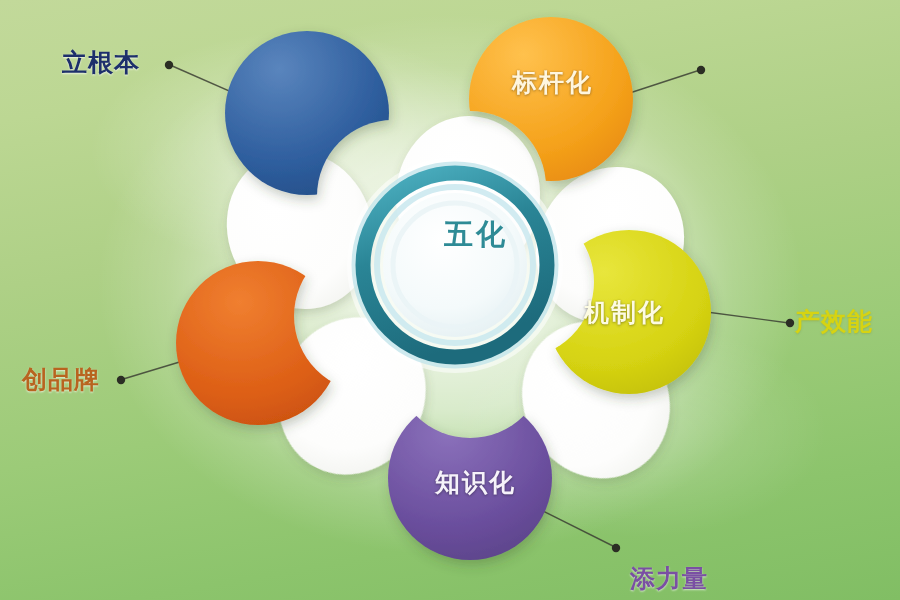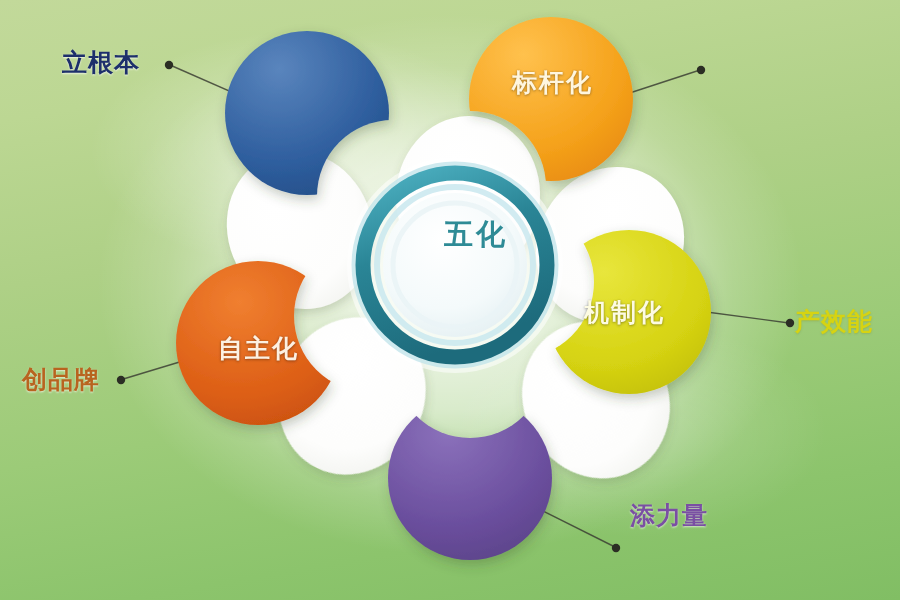--- a/index.html
+++ b/index.html
@@ -26,21 +26,21 @@
   
   .olabel{
     position:absolute;white-space:nowrap;
     font-size:25px;font-weight:bold;letter-spacing:1px;
     font-family:"DejaVu Sans","Liberation Sans",sans-serif;
   }
   #lbl-root{ left:62px;  top:46px;  color:#1d2f6b; text-shadow:0 1px 2px rgba(255,255,255,.75);text-align:right; }
   #lbl-model{left:712px; top:50px;  color:#e2761a; text-shadow:0 1px 2px rgba(255,255,255,.65); }
   #lbl-eff{  left:795px; top:305px; color:#d6d312; text-shadow:0 1px 2px rgba(120,140,60,.35); }
   #lbl-brand{left:22px;  top:363px; color:#b8641f; text-shadow:0 1px 2px rgba(255,255,255,.7); }
-  #lbl-power{left:630px; top:499px; color:#7a4fa3; text-shadow:0 1px 2px rgba(255,255,255,.65); }
+  #lbl-power{left:630px; top:562px; color:#7a4fa3; text-shadow:0 1px 2px rgba(255,255,255,.65); }
 
   
   .ptext{
     position:absolute;white-space:nowrap;
     font-size:25px;font-weight:bold;letter-spacing:2px;
     font-family:"DejaVu Sans","Liberation Sans",sans-serif;
     text-shadow:0 1px 3px rgba(0,0,0,.30), 0 0 2px rgba(0,0,0,.18);
   }
   #pt-standard {left:262px; top:86px;  color:#f2f6fb;}
   #pt-bench    {left:512px; top:66px;  color:#fff6df;font-family:Liberation Serif, serif;}
@@ -192,19 +192,19 @@
       <circle cx="455" cy="265" r="78" fill="none" stroke="#c9e7ee" stroke-width="6" opacity="0.85"></circle>
       <circle cx="455" cy="265" r="72" fill="url(#g-core)"></circle>
       <circle cx="455" cy="265" r="62" fill="none" stroke="#eaf4f6" stroke-width="5" opacity="0.9"></circle>
     </g>
   </svg>
 
   <div class="ctext" id="ct-line1">五化</div>
 
   <div class="ptext" id="pt-bench">标杆化</div>
   <div class="ptext" id="pt-mech">机制化</div>
-  <div class="ptext" id="pt-auto">自主化</div>
+  <div class="ptext" id="pt-know">知识化</div>
 
   <div class="olabel" id="lbl-root">立根本</div>
   <div class="olabel" id="lbl-brand">创品牌</div>
   <div class="olabel" id="lbl-eff">产效能</div>
   <div class="olabel" id="lbl-power">添力量</div>
 </div>
 
 </body></html>

